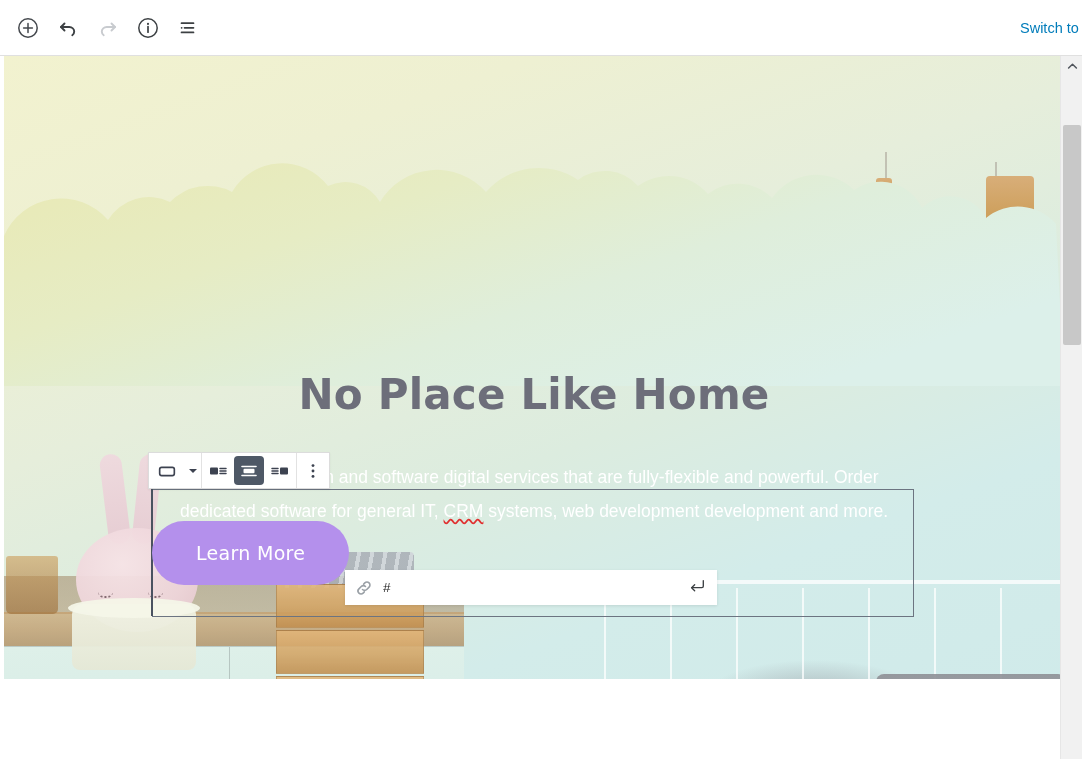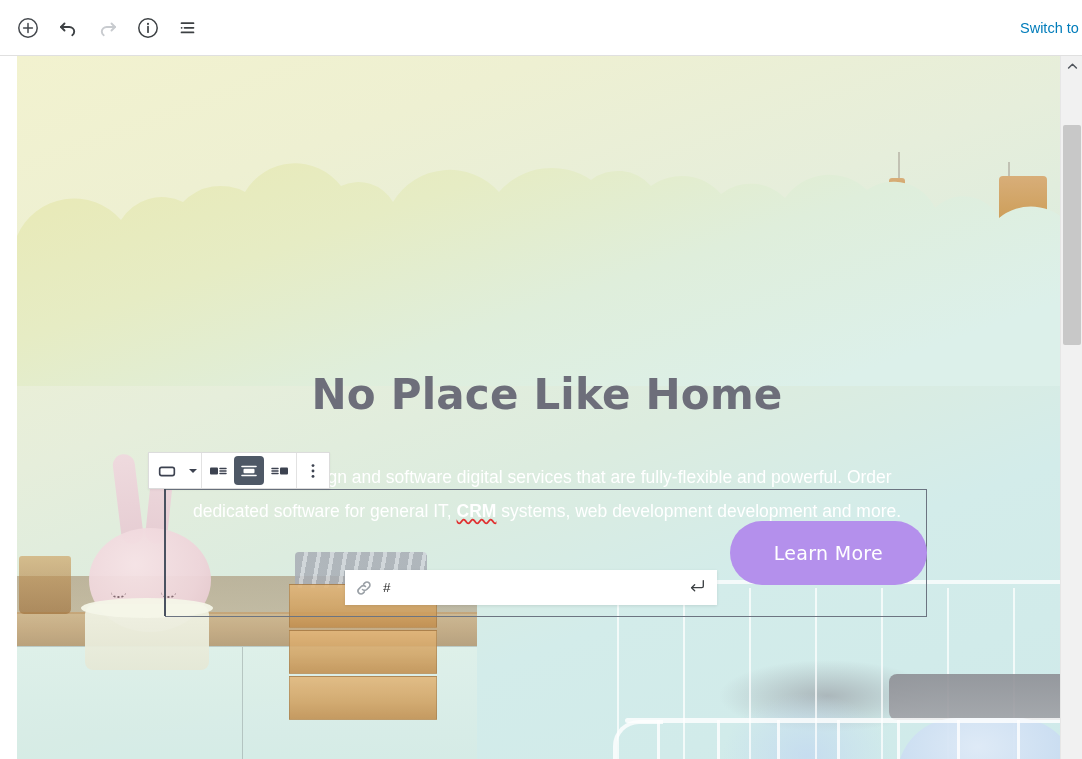--- a/index.html
+++ b/index.html
@@ -38,22 +38,22 @@
     font-size: 14.5px;
     white-space: nowrap;
     cursor: pointer;
     overflow: hidden;
     width: 62px;
     display: block;
   }
 
   
   .canvas {
-    position: absolute; top: 56px; left: 17px;
-    width: 1060px; height: 703px;
+    position: absolute; top: 56px; left: 4px;
+    width: 1060px; height: 623px;
     background: #ffffff;
     overflow: hidden;
   }
 
   
   .hero {
     position: absolute; top: 0; left: 0;
     width: 1060px; height: 703px;
     background:
       
@@ -232,41 +232,40 @@
   }
   .hero-para {
     position: absolute; left: 150px; top: 404px;
     width: 760px; text-align: center;
     font-size: 17.5px; line-height: 34px;
     color: #ffffff;
   }
   .spellerror {
     text-decoration: underline wavy #e03030;
     text-decoration-skip-ink: none;
-    font-weight: bold;
   }
 
   
   .block-outline {
     position: absolute; left: 148px; top: 433px;
     width: 762px; height: 128px;
     border: 1px solid #6c7481;
     pointer-events: none;
   }
   
   .sel-bar {
     position: absolute; left: 147px; top: 396px;
     width: 2px; height: 164px;
     background: #4a5260;
   }
 
   .btn-wrap {
     position: absolute; left: 148px; top: 433px;
     width: 762px; height: 128px;
-    display: flex; align-items: center; justify-content: flex-end;
+    display: flex; align-items: center; justify-content: flex-start;
   }
   .learn-btn {
     background: #b490ec;
     color: #ffffff;
     border: none;
     border-radius: 38px;
     padding: 0 44px;
     height: 64px;
     font-size: 19px;
     font-family: "DejaVu Sans", sans-serif;

